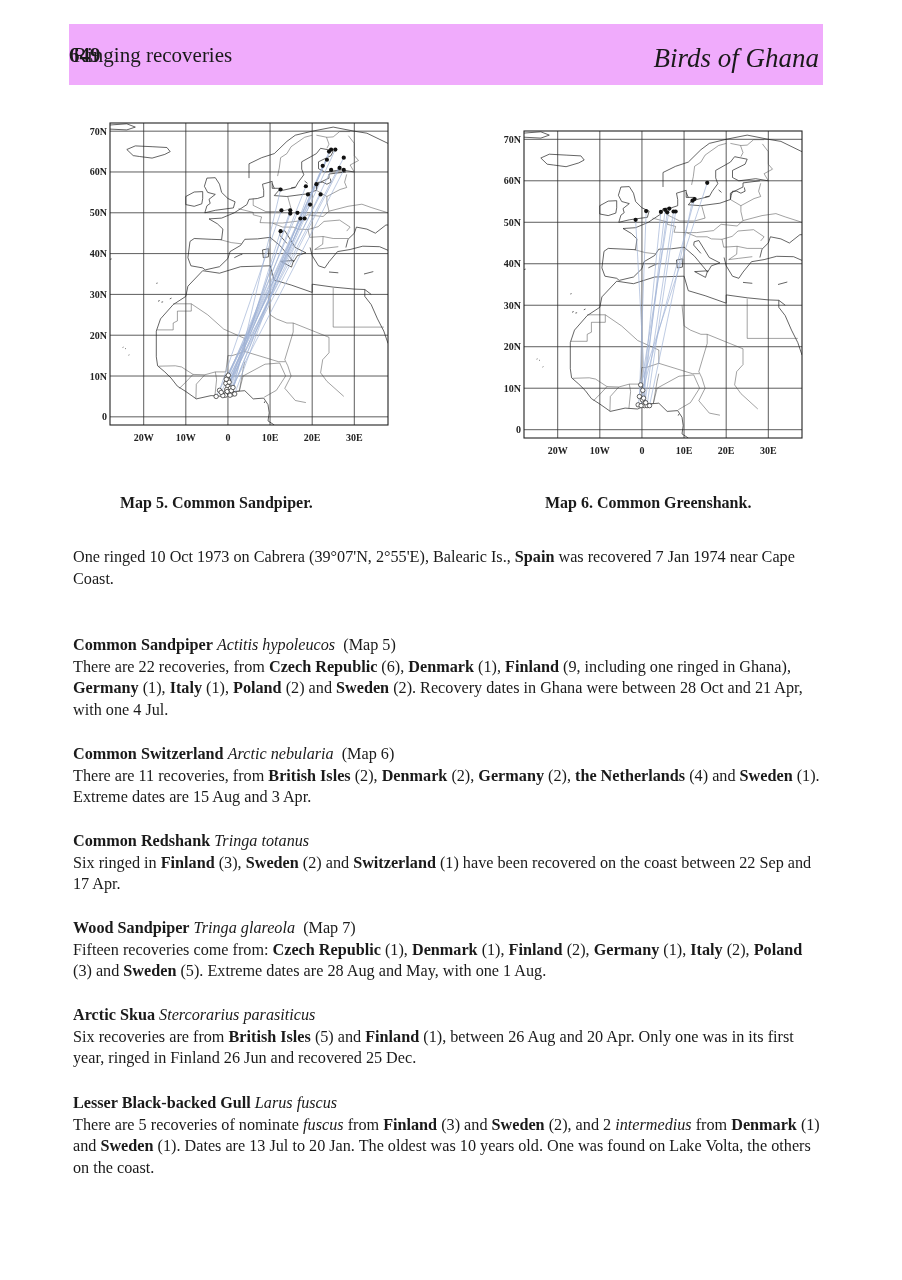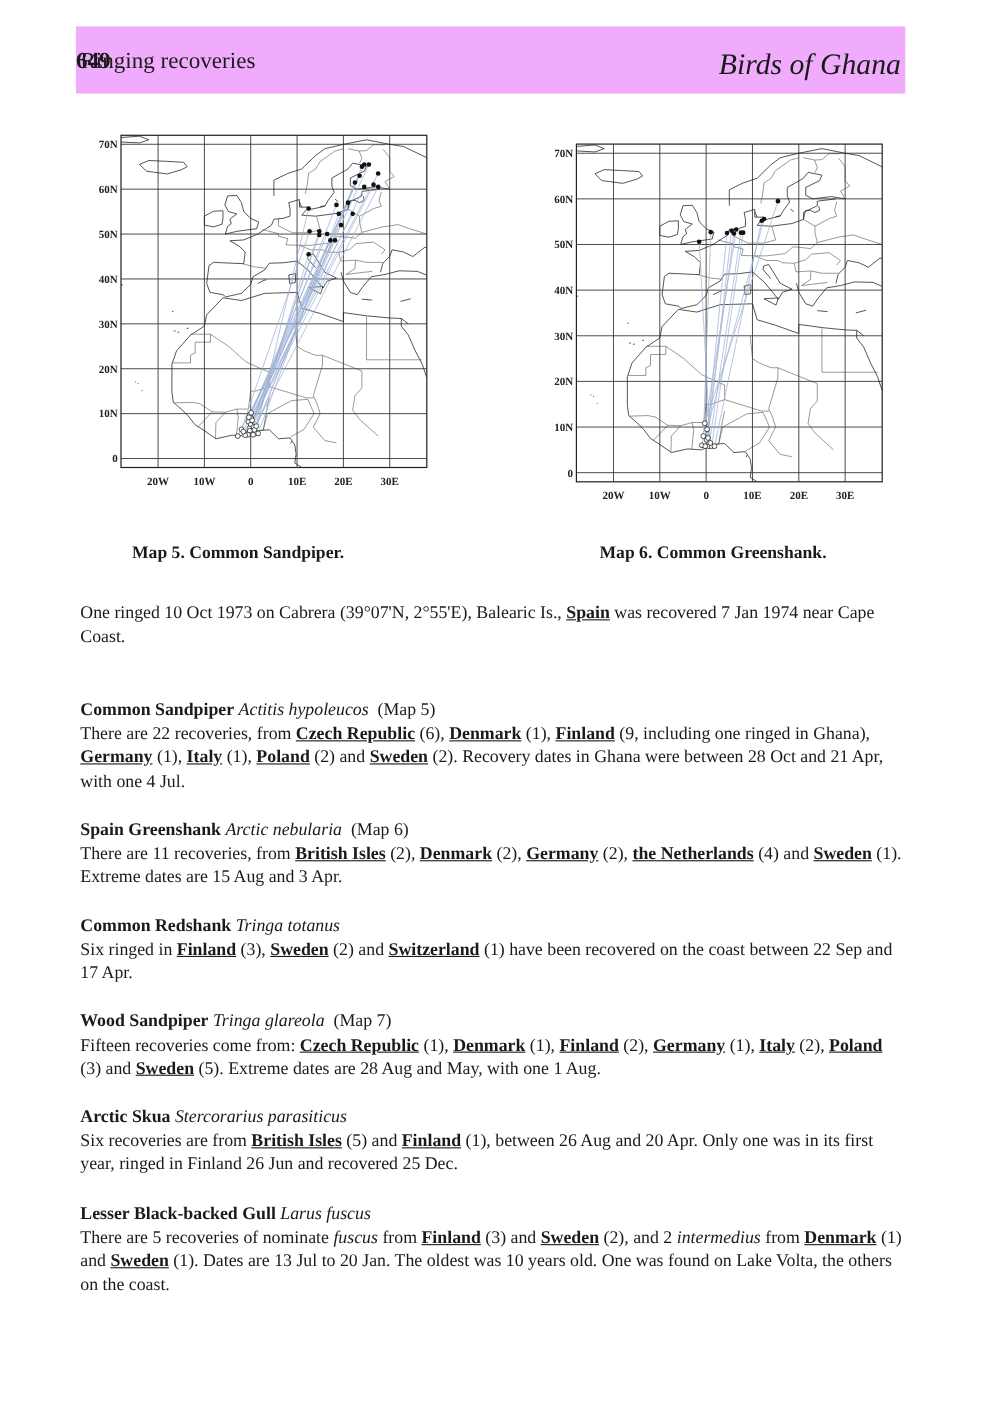--- a/index.html
+++ b/index.html
@@ -19,21 +19,21 @@
   .map text { font-family: "Liberation Serif", "DejaVu Serif", serif; font-weight: bold; font-size: 10px; fill: #222; }
 
   .caption { position: absolute; font-size: 16px; font-weight: bold; top: 494px; }
   #cap5 { left: 120px; }
   #cap6 { left: 545px; }
 
   .entry { position: absolute; left: 73px; width: 750px; font-size: 16.2px; line-height: 21.5px; }
   .entry .title { display: block; }
   .entry .common { font-weight: bold; }
   .entry .sci { font-style: italic; }
-  .entry .body b { font-weight: bold; text-decoration: underline; }
+  .entry .body b { font-weight: bold; }
   .entry .body i { font-style: italic; }
 </style>
 </head>
 <body>
 
 <div class="header">
   <span class="left">Ringing recoveries</span>
   <span class="center">649</span>
   <span class="right">Birds of Ghana</span>
 </div>
@@ -330,17 +330,17 @@
       <text x="240.1818181818182" y="331" text-anchor="middle">20E</text>
       <text x="282.3030303030303" y="331" text-anchor="middle">30E</text>
     </svg>
 </div>
 
 <div class="caption" id="cap5">Map 5. Common Sandpiper.</div>
 <div class="caption" id="cap6">Map 6. Common Greenshank.</div>
 
 <div class="entry" style="top:547px"><span class="body">One ringed 10 Oct 1973 on Cabrera (39°07'N, 2°55'E), Balearic Is., <b>Spain</b> was recovered 7 Jan 1974 near Cape Coast.</span></div>
 <div class="entry" style="top:635px"><span class="title"><span class="common">Common Sandpiper</span> <span class="sci">Actitis hypoleucos</span>&nbsp; <span>(Map 5)</span></span><span class="body">There are 22 recoveries, from <b>Czech Republic</b> (6), <b>Denmark</b> (1), <b>Finland</b> (9, including one ringed in Ghana), <b>Germany</b> (1), <b>Italy</b> (1), <b>Poland</b> (2) and <b>Sweden</b> (2). Recovery dates in Ghana were between 28 Oct and 21 Apr, with one 4 Jul.</span></div>
-<div class="entry" style="top:744px"><span class="title"><span class="common">Spain Greenshank</span> <span class="sci">Arctic nebularia</span>&nbsp; <span>(Map 6)</span></span><span class="body">There are 11 recoveries, from <b>British Isles</b> (2), <b>Denmark</b> (2), <b>Germany</b> (2), <b>the Netherlands</b> (4) and <b>Sweden</b> (1). Extreme dates are 15 Aug and 3 Apr.</span></div>
+<div class="entry" style="top:744px"><span class="title"><span class="common">Common Switzerland</span> <span class="sci">Arctic nebularia</span>&nbsp; <span>(Map 6)</span></span><span class="body">There are 11 recoveries, from <b>British Isles</b> (2), <b>Denmark</b> (2), <b>Germany</b> (2), <b>the Netherlands</b> (4) and <b>Sweden</b> (1). Extreme dates are 15 Aug and 3 Apr.</span></div>
 <div class="entry" style="top:831px"><span class="title"><span class="common">Common Redshank</span> <span class="sci">Tringa totanus</span></span><span class="body">Six ringed in <b>Finland</b> (3), <b>Sweden</b> (2) and <b>Switzerland</b> (1) have been recovered on the coast between 22 Sep and 17 Apr.</span></div>
 <div class="entry" style="top:918px"><span class="title"><span class="common">Wood Sandpiper</span> <span class="sci">Tringa glareola</span>&nbsp; <span>(Map 7)</span></span><span class="body">Fifteen recoveries come from: <b>Czech Republic</b> (1), <b>Denmark</b> (1), <b>Finland</b> (2), <b>Germany</b> (1), <b>Italy</b> (2), <b>Poland</b> (3) and <b>Sweden</b> (5). Extreme dates are 28 Aug and May, with one 1 Aug.</span></div>
 <div class="entry" style="top:1005px"><span class="title"><span class="common">Arctic Skua</span> <span class="sci">Stercorarius parasiticus</span></span><span class="body">Six recoveries are from <b>British Isles</b> (5) and <b>Finland</b> (1), between 26 Aug and 20 Apr. Only one was in its first year, ringed in Finland 26 Jun and recovered 25 Dec.</span></div>
 <div class="entry" style="top:1093px"><span class="title"><span class="common">Lesser Black-backed Gull</span> <span class="sci">Larus fuscus</span></span><span class="body">There are 5 recoveries of nominate <i>fuscus</i> from <b>Finland</b> (3) and <b>Sweden</b> (2), and  2 <i>intermedius</i> from <b>Denmark</b> (1) and <b>Sweden</b> (1). Dates are 13 Jul to 20 Jan. The oldest was 10 years old. One was found on Lake Volta, the others on the coast.</span></div>
 
 </body></html>

